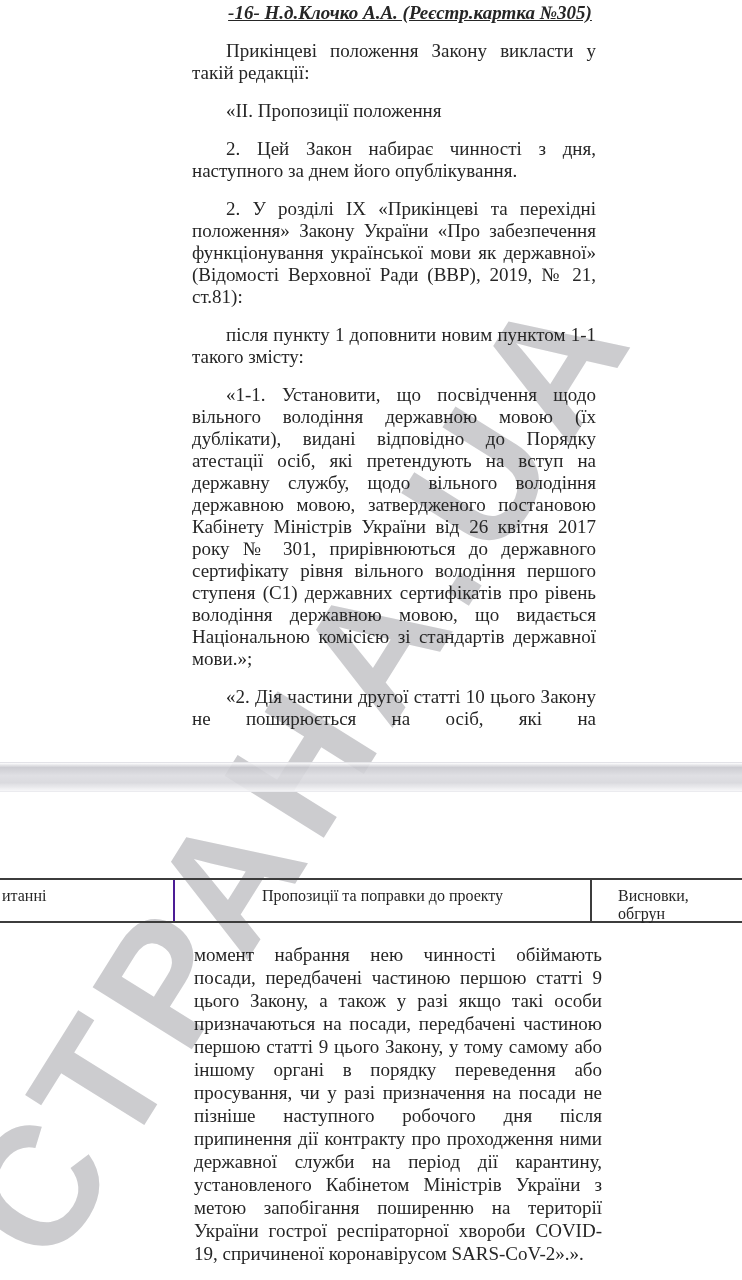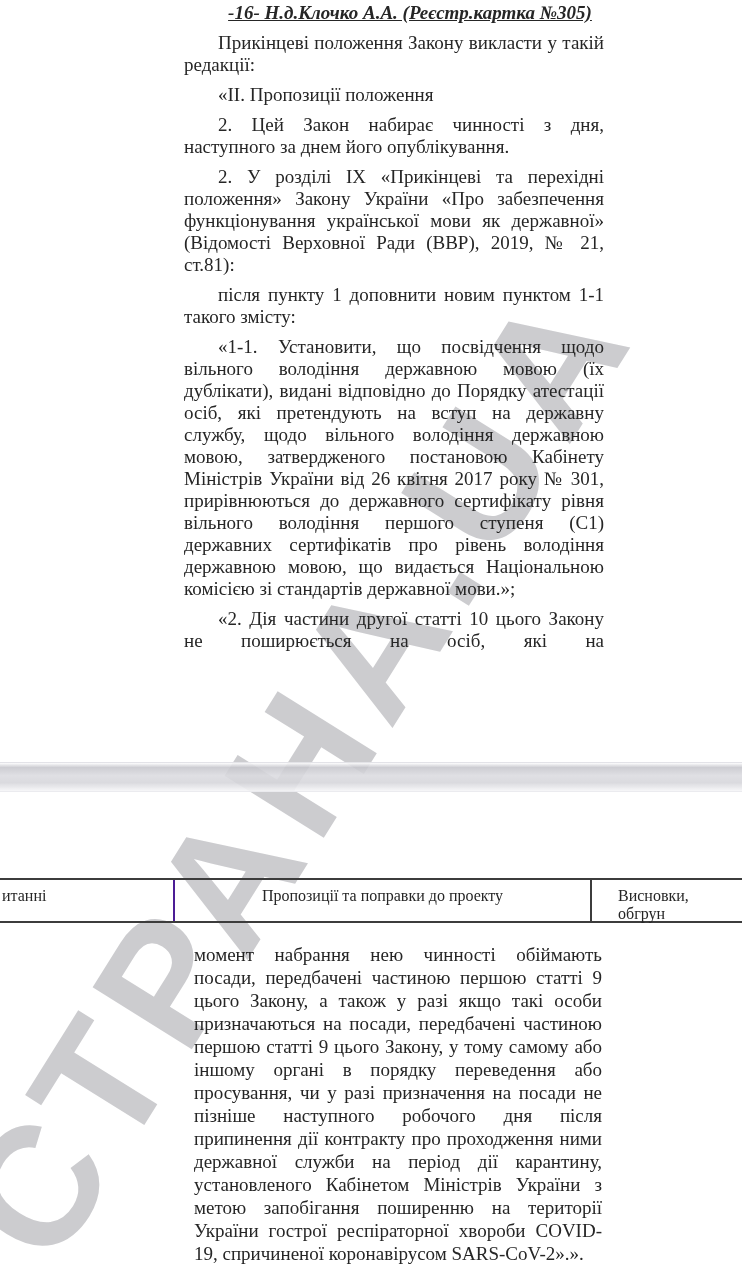--- a/index.html
+++ b/index.html
@@ -35,21 +35,21 @@
   }
   .doc-heading{
     margin:0 0 2px 0;
     font-weight:bold;font-style:italic;
     text-decoration:underline;
     text-indent:32px;
     white-space:nowrap;
     text-align:center;
   }
   .page1-text p{
-    margin:8px;
+    margin:16px;
     text-indent:34px;
     text-align:justify;
   }
   .page1-text p.cont{ text-align-last:justify; }
   
   .separator{
     left:0;top:762px;width:742px;height:28px;
     z-index:2;
     background:linear-gradient(180deg,
       rgba(252,252,253,0.9) 0%,

